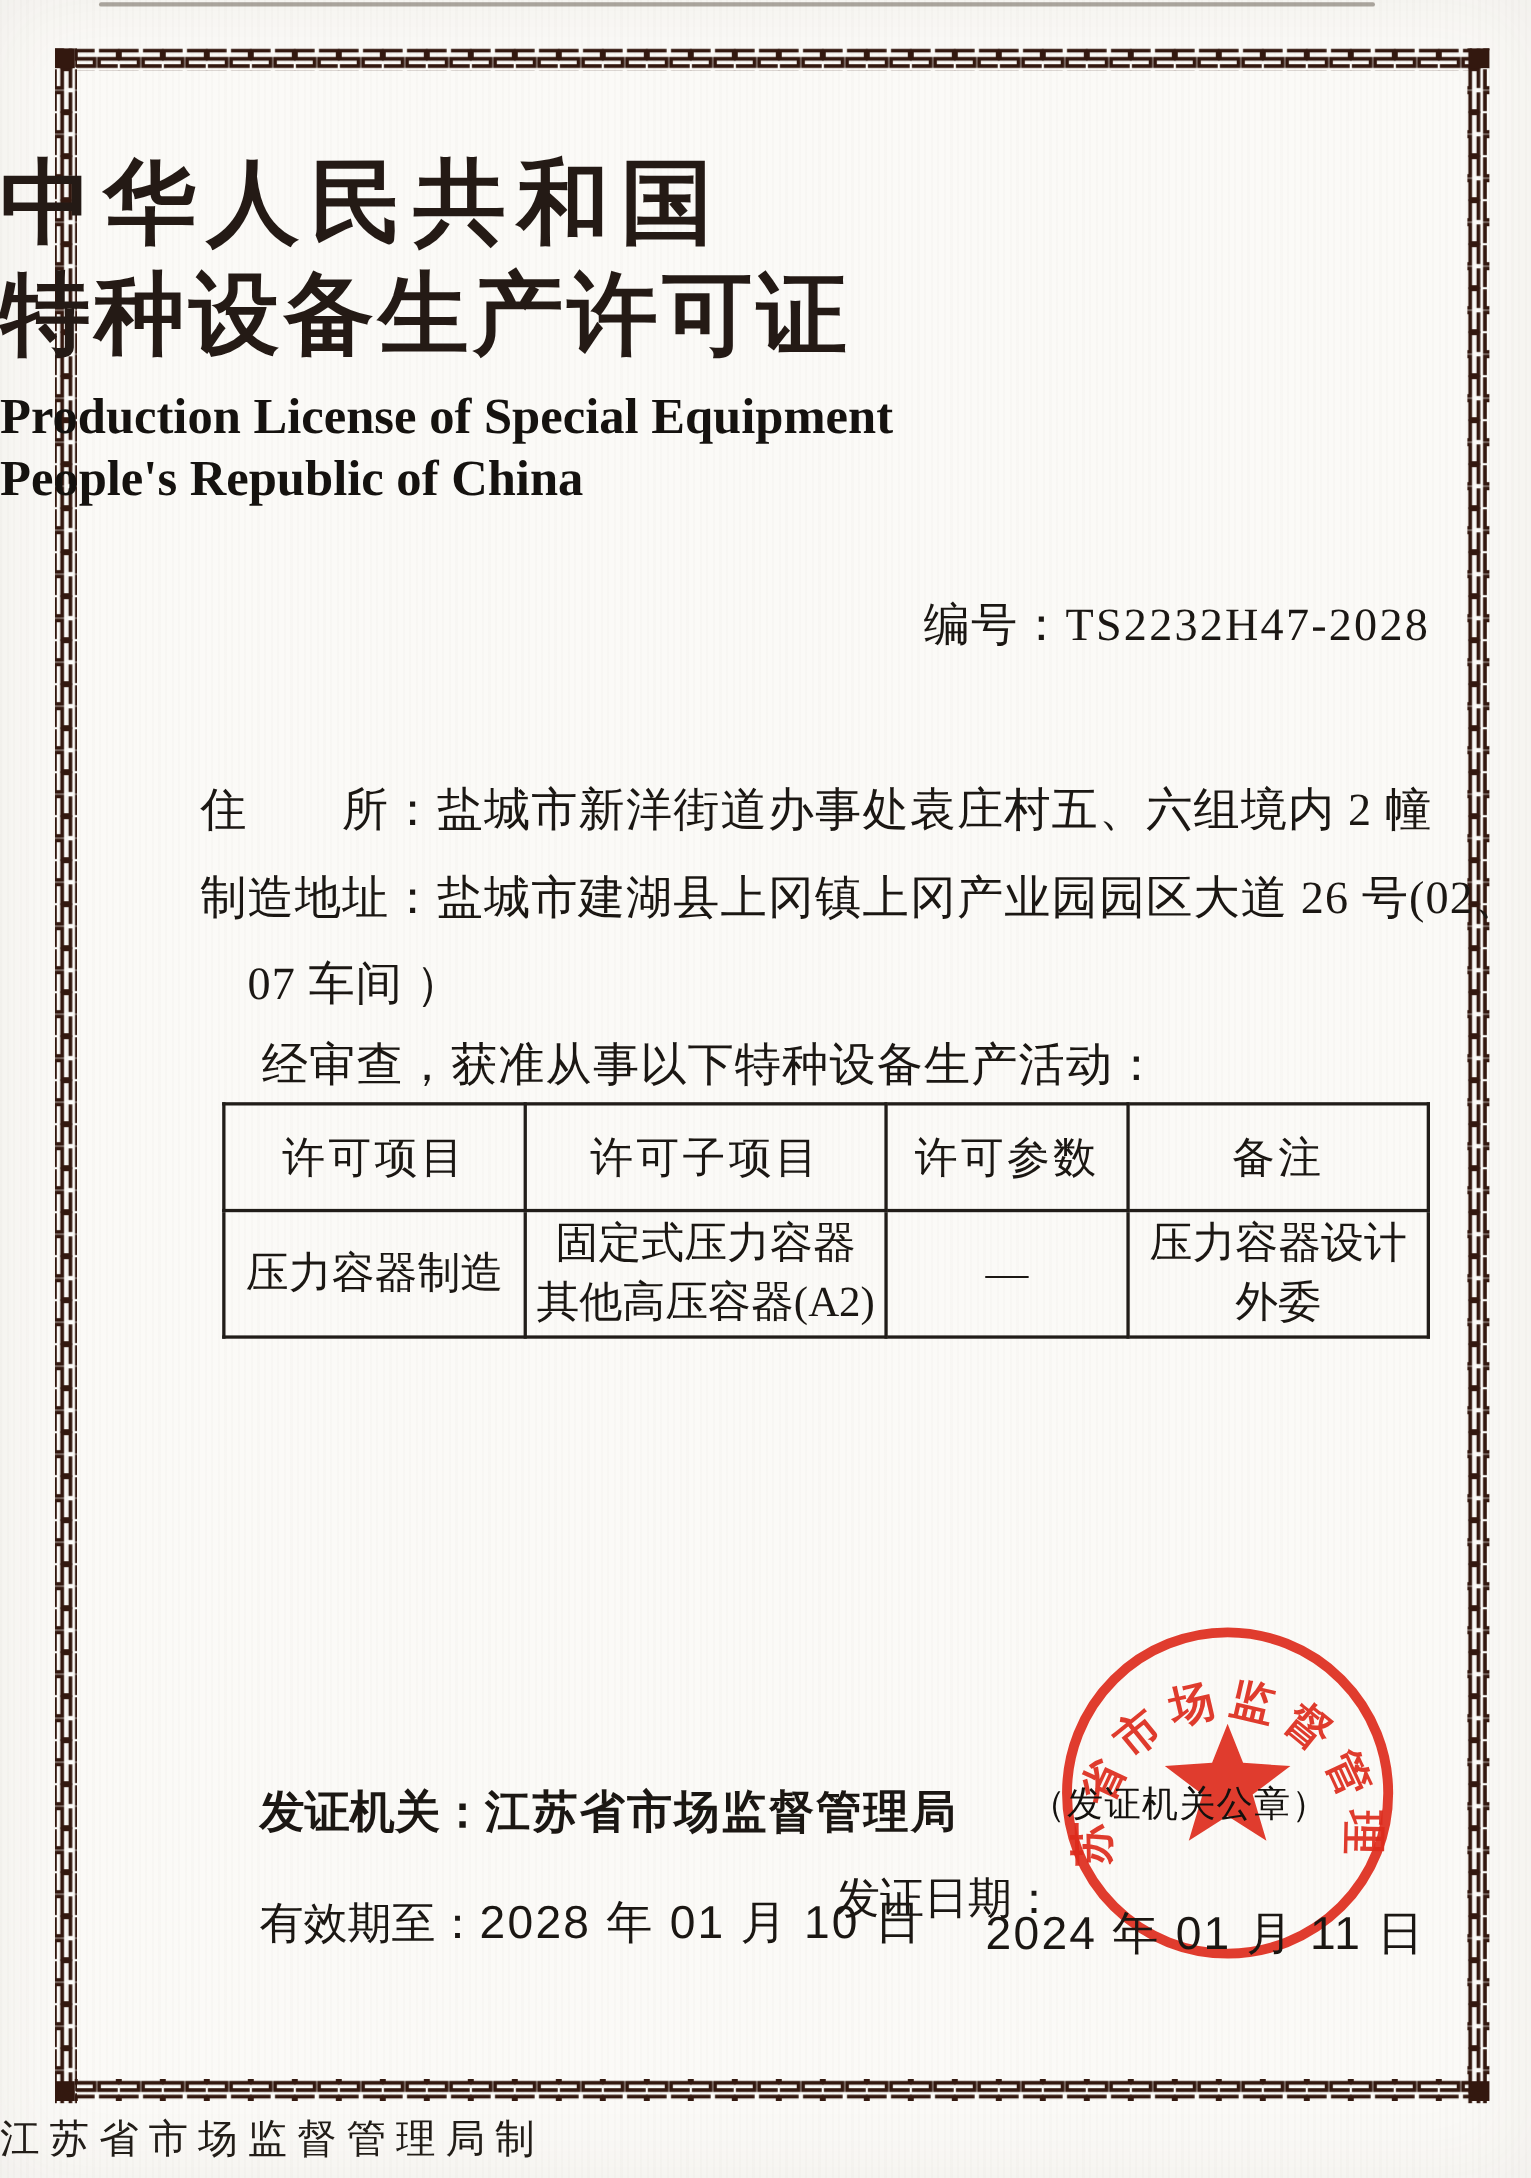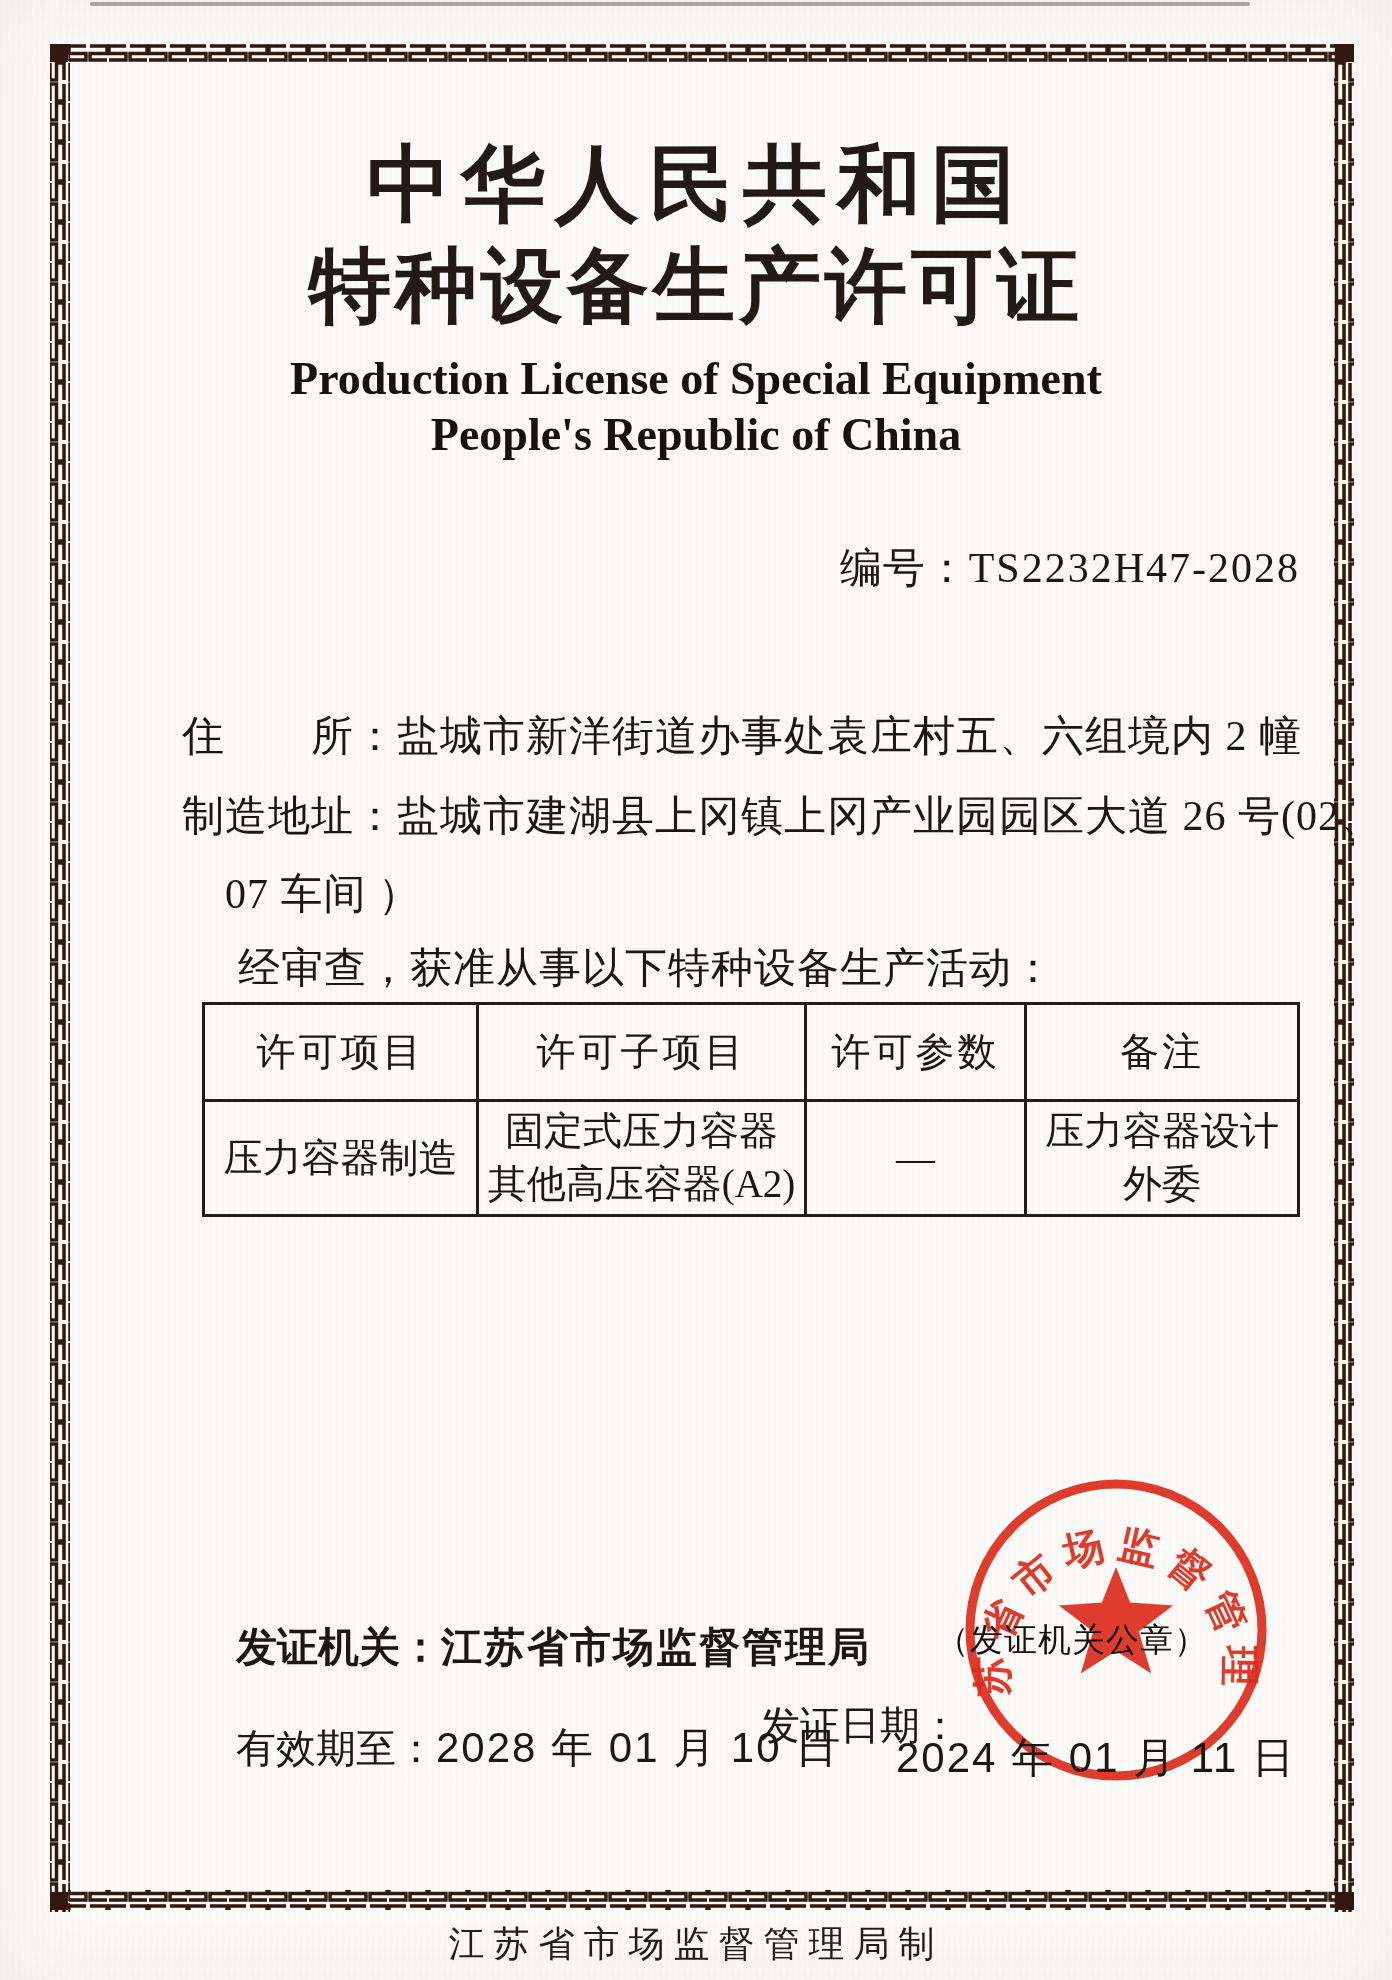--- a/index.html
+++ b/index.html
@@ -10,21 +10,21 @@
     background:
       repeating-linear-gradient(90deg, rgba(120,110,95,0.025) 0 2px, rgba(0,0,0,0) 2px 6px),
       #fbfaf7;
     box-shadow: inset 0 0 80px rgba(60,50,40,0.06);
     overflow:hidden;
     font-family:"Liberation Serif","DejaVu Serif",serif;
     color:#1b1713;
   }
   .photo-edge-top{position:absolute;top:2px;left:90px;width:1160px;height:4px;background:#6a6156;opacity:.55;border-radius:2px;}
   .border-svg{position:absolute;left:48px;top:42px;}
-  .center{position:absolute;left:0;width:100%;text-align:center;}
+  .center{position:absolute;left:0;width:100%;text-align:left;}
   .title-cn1{top:128px;font-size:84px;font-weight:700;letter-spacing:10px;color:#241a15;}
   .title-cn2{top:232px;font-size:82px;font-weight:700;letter-spacing:4px;color:#241a15;}
   .title-en{font-size:46px;font-weight:700;color:#15120f;}
   .title-en1{top:352px;}
   .title-en2{top:408px;}
   .license-no{position:absolute;top:540px;left:0;width:1300px;text-align:right;font-size:42px;letter-spacing:1px;}
   .license-no .num{font-family:"Liberation Serif","DejaVu Serif",serif;letter-spacing:2px;margin-top:40px;}
   .info-line{position:absolute;left:182px;font-size:42px;letter-spacing:1px;white-space:nowrap;}
   .info-label{display:inline-block;}
   .l-unit{top:628px;}

